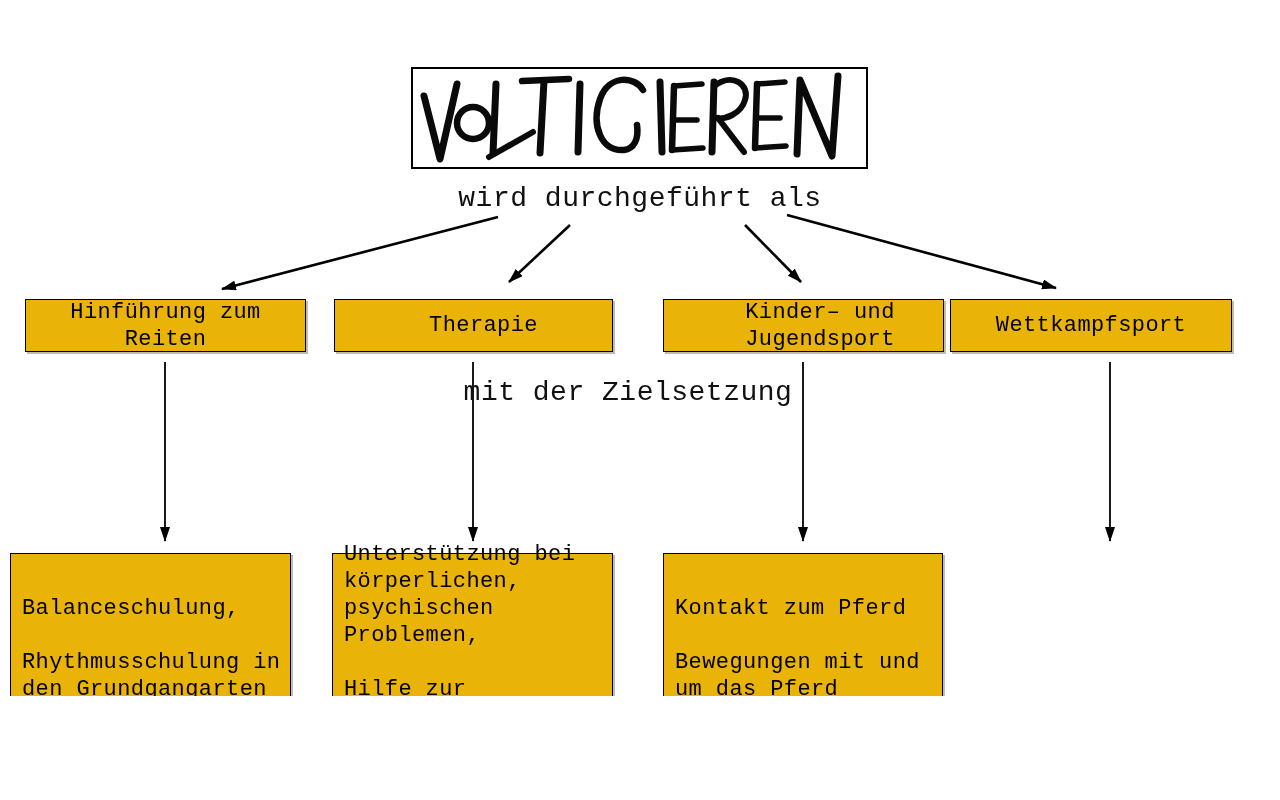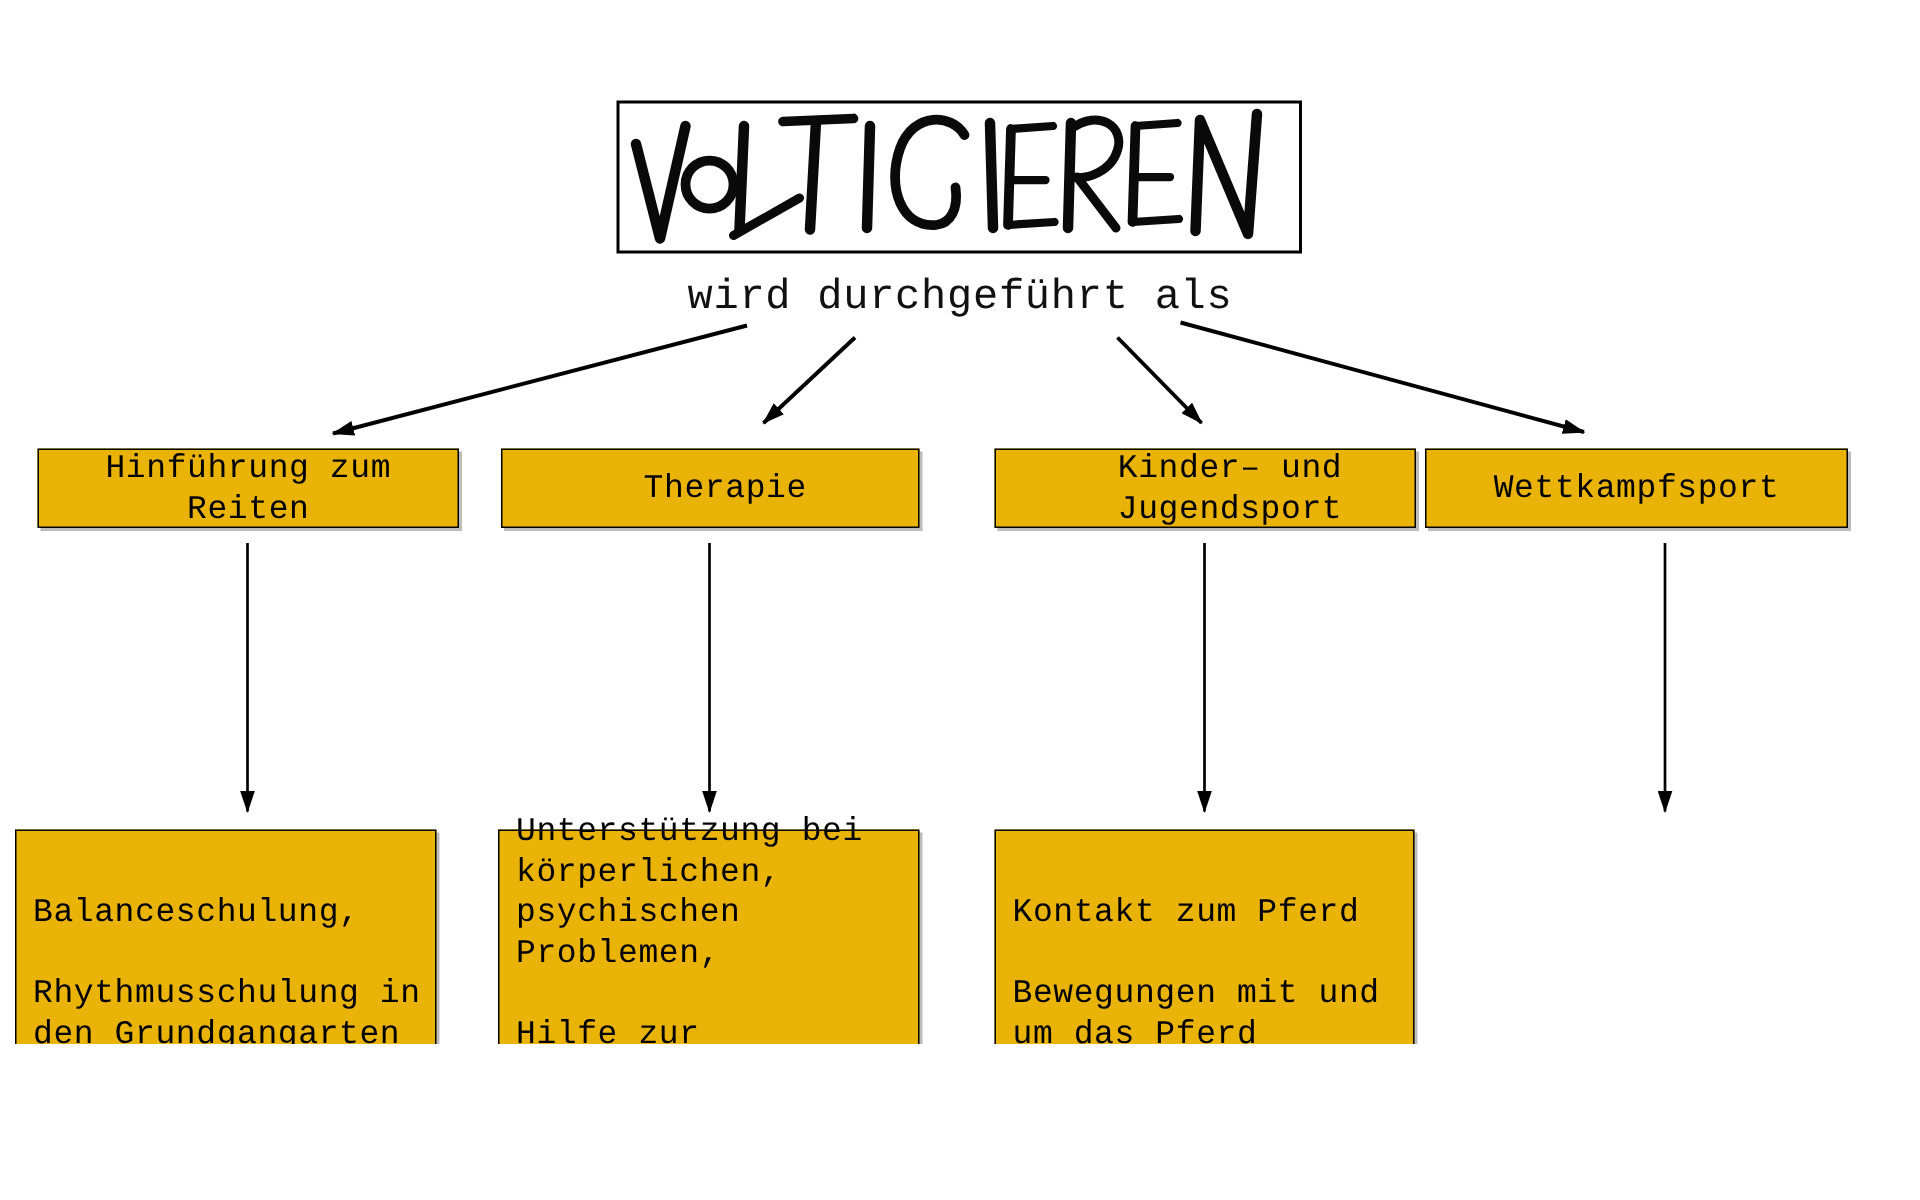--- a/index.html
+++ b/index.html
@@ -125,20 +125,21 @@
       <path d="M 344,15 L 342,79" stroke-width="6.5"></path>
       <path d="M 344,15 L 372,13" stroke-width="5.5"></path>
       <path d="M 343,49 L 367,49" stroke-width="5.5"></path>
       <path d="M 342,79 L 373,77" stroke-width="5.5"></path>
 
       <path d="M 384,85 L 387,11 L 419,87 L 425,7" stroke-width="7"></path>
     </svg>
   </div>
 
   <div class="phase-label phase-top">wird durchgeführt als</div>
+  <div class="phase-label phase-mid">mit der Zielsetzung</div>
 
   <div class="node branch branch-1">
     <span>Hinführung zum Reiten</span>
   </div>
   <div class="node branch branch-2">
     <span>Therapie</span>
   </div>
   <div class="node branch branch-3">
     <span>Kinder– und Jugendsport</span>
   </div>

